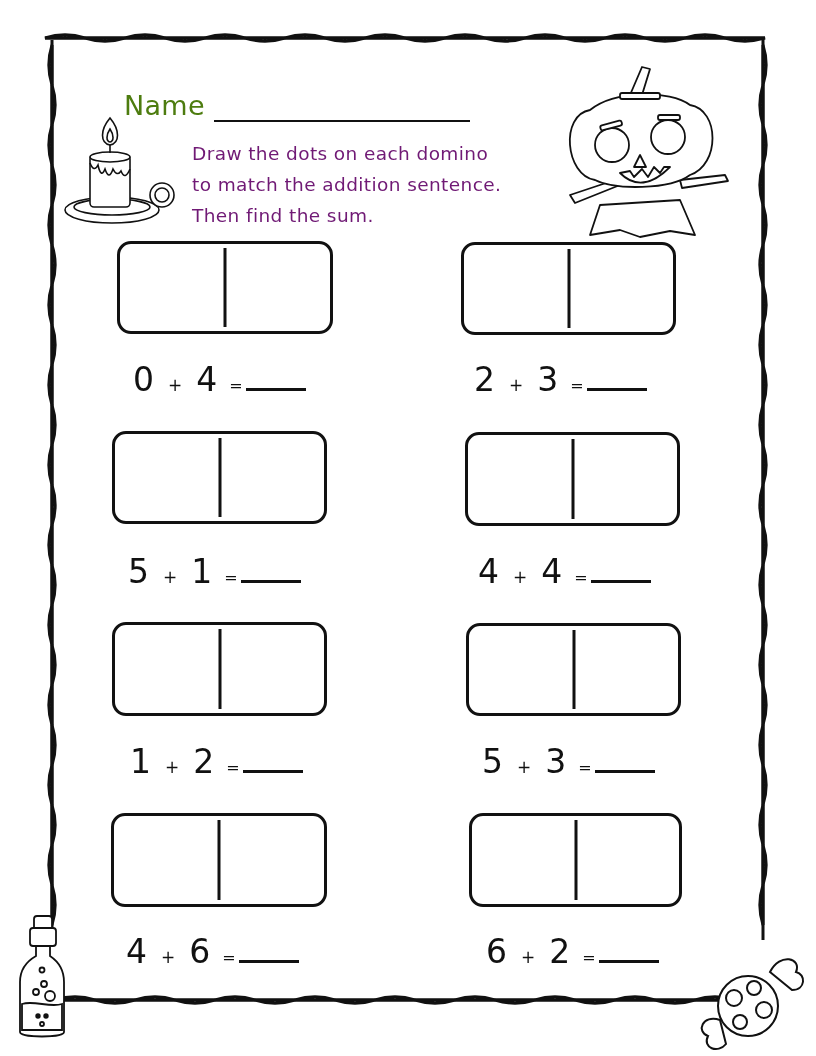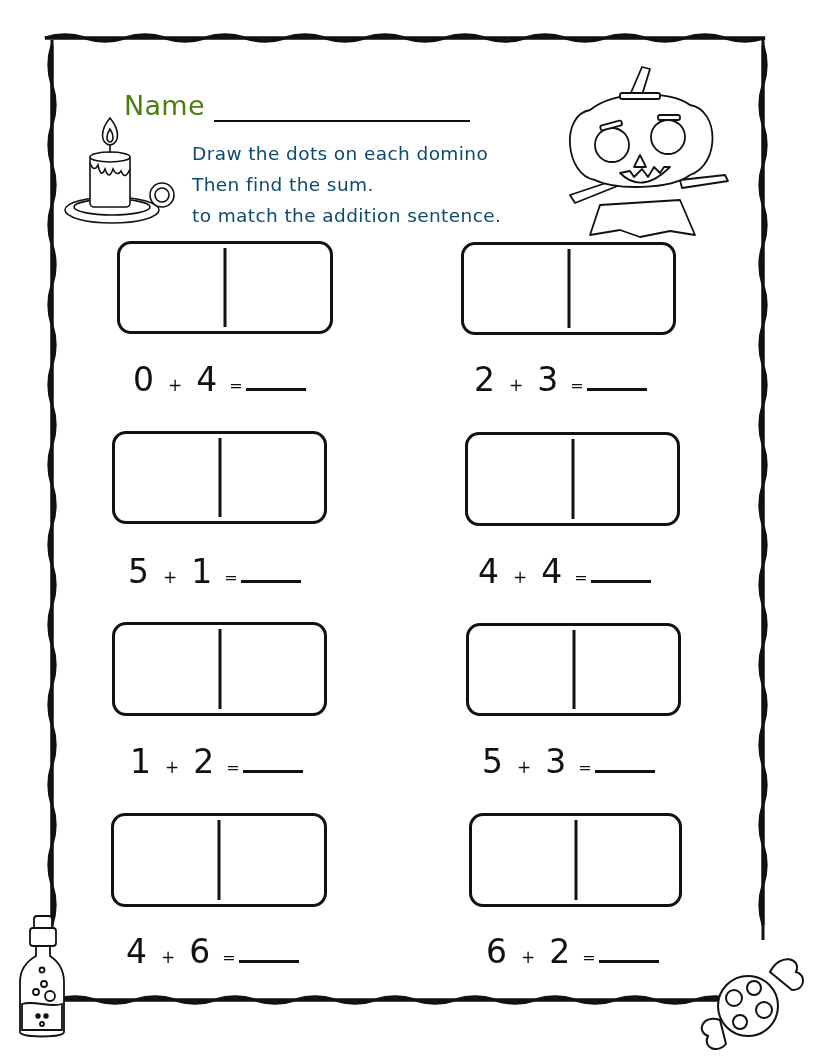--- a/index.html
+++ b/index.html
@@ -14,21 +14,21 @@
       font-family: "DejaVu Sans", sans-serif; font-size: 27px; color: #4d7c0f;
       letter-spacing: 0.3px;
     }
     .name-line {
       position: absolute; left: 214px; top: 120px; width: 256px; height: 0;
       border-top: 2.5px solid #111;
     }
     .instructions {
       position: absolute; left: 192px; top: 138px; width: 380px;
       font-family: "DejaVu Sans", sans-serif; font-size: 18.5px; line-height: 31px;
-      color: #0c4a6e; letter-spacing: 0.4px;
+      color: #701a75; letter-spacing: 0.4px;
     }
     .instructions div { white-space: nowrap; }
     .domino {
       position: absolute; box-sizing: border-box;
       border: 3px solid #111; border-radius: 14px; background: #fff;
     }
     .domino .divider {
       position: absolute; left: 50%; top: 4px; bottom: 4px; width: 0;
       border-left: 3px solid #111; transform: translateX(-1.5px);
     }
@@ -168,22 +168,22 @@
     <circle cx="100" cy="80" r="12"></circle>
     <circle cx="100" cy="80" r="7"></circle>
   </g>
 </svg>
 
 <div class="name-label">Name</div>
 <div class="name-line"></div>
 
 <div class="instructions">
   <div>Draw the dots on each domino</div>
+  <div>to match the addition sentence.</div>
   <div>Then find the sum.</div>
-  <div>to match the addition sentence.</div>
 </div>
 
 <svg class="clipart" style="left:560px; top:55px; width:175px; height:185px;" viewBox="0 0 175 185">
   <g fill="#fff" stroke="#111" stroke-width="1.8" stroke-linejoin="round">
     <path d="M40 150 L30 180 L60 175 L80 182 L110 176 L135 180 L120 145 Z"></path>
     <path d="M10 140 L55 125 L60 130 L15 148 Z"></path>
     <path d="M120 125 L165 120 L168 126 L122 133 Z"></path>
     <path d="M30 55 C0 60 5 120 35 125 C55 135 110 135 130 120 C160 110 160 55 130 50 C110 35 55 35 30 55 Z"></path>
     <path d="M70 40 L82 12 L90 14 L82 40"></path>
     <rect x="60" y="38" width="40" height="6" rx="2"></rect>

